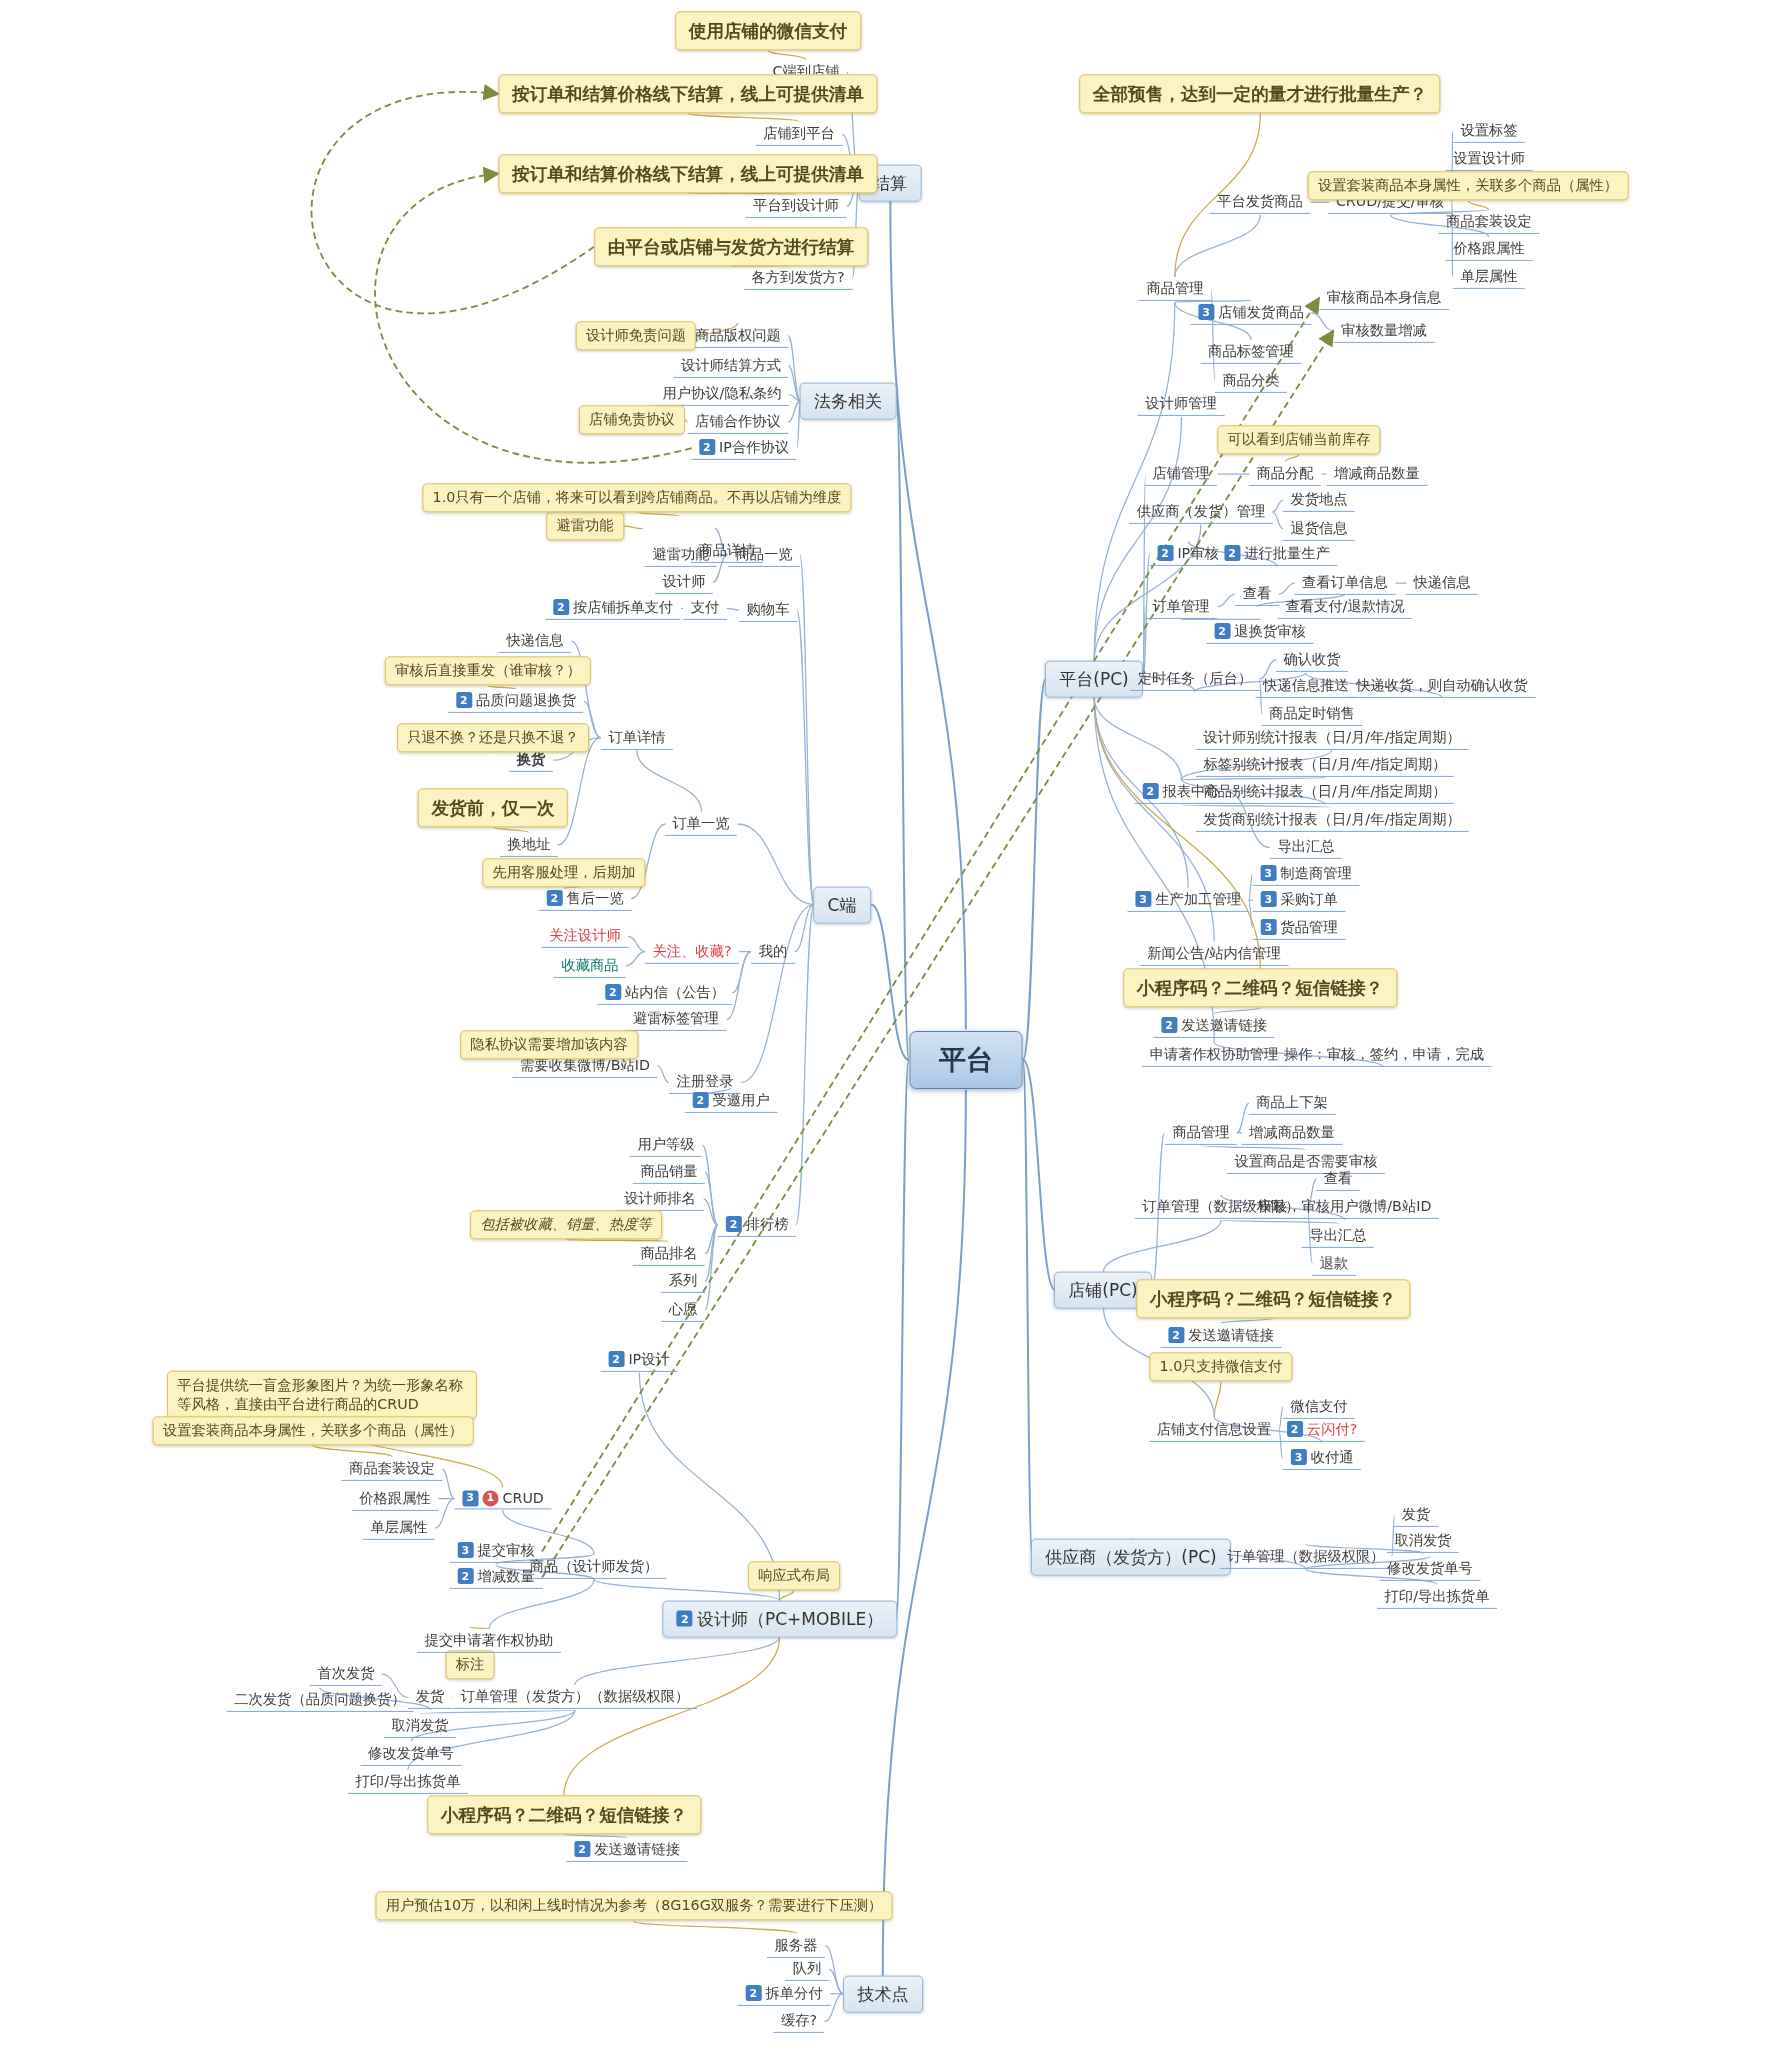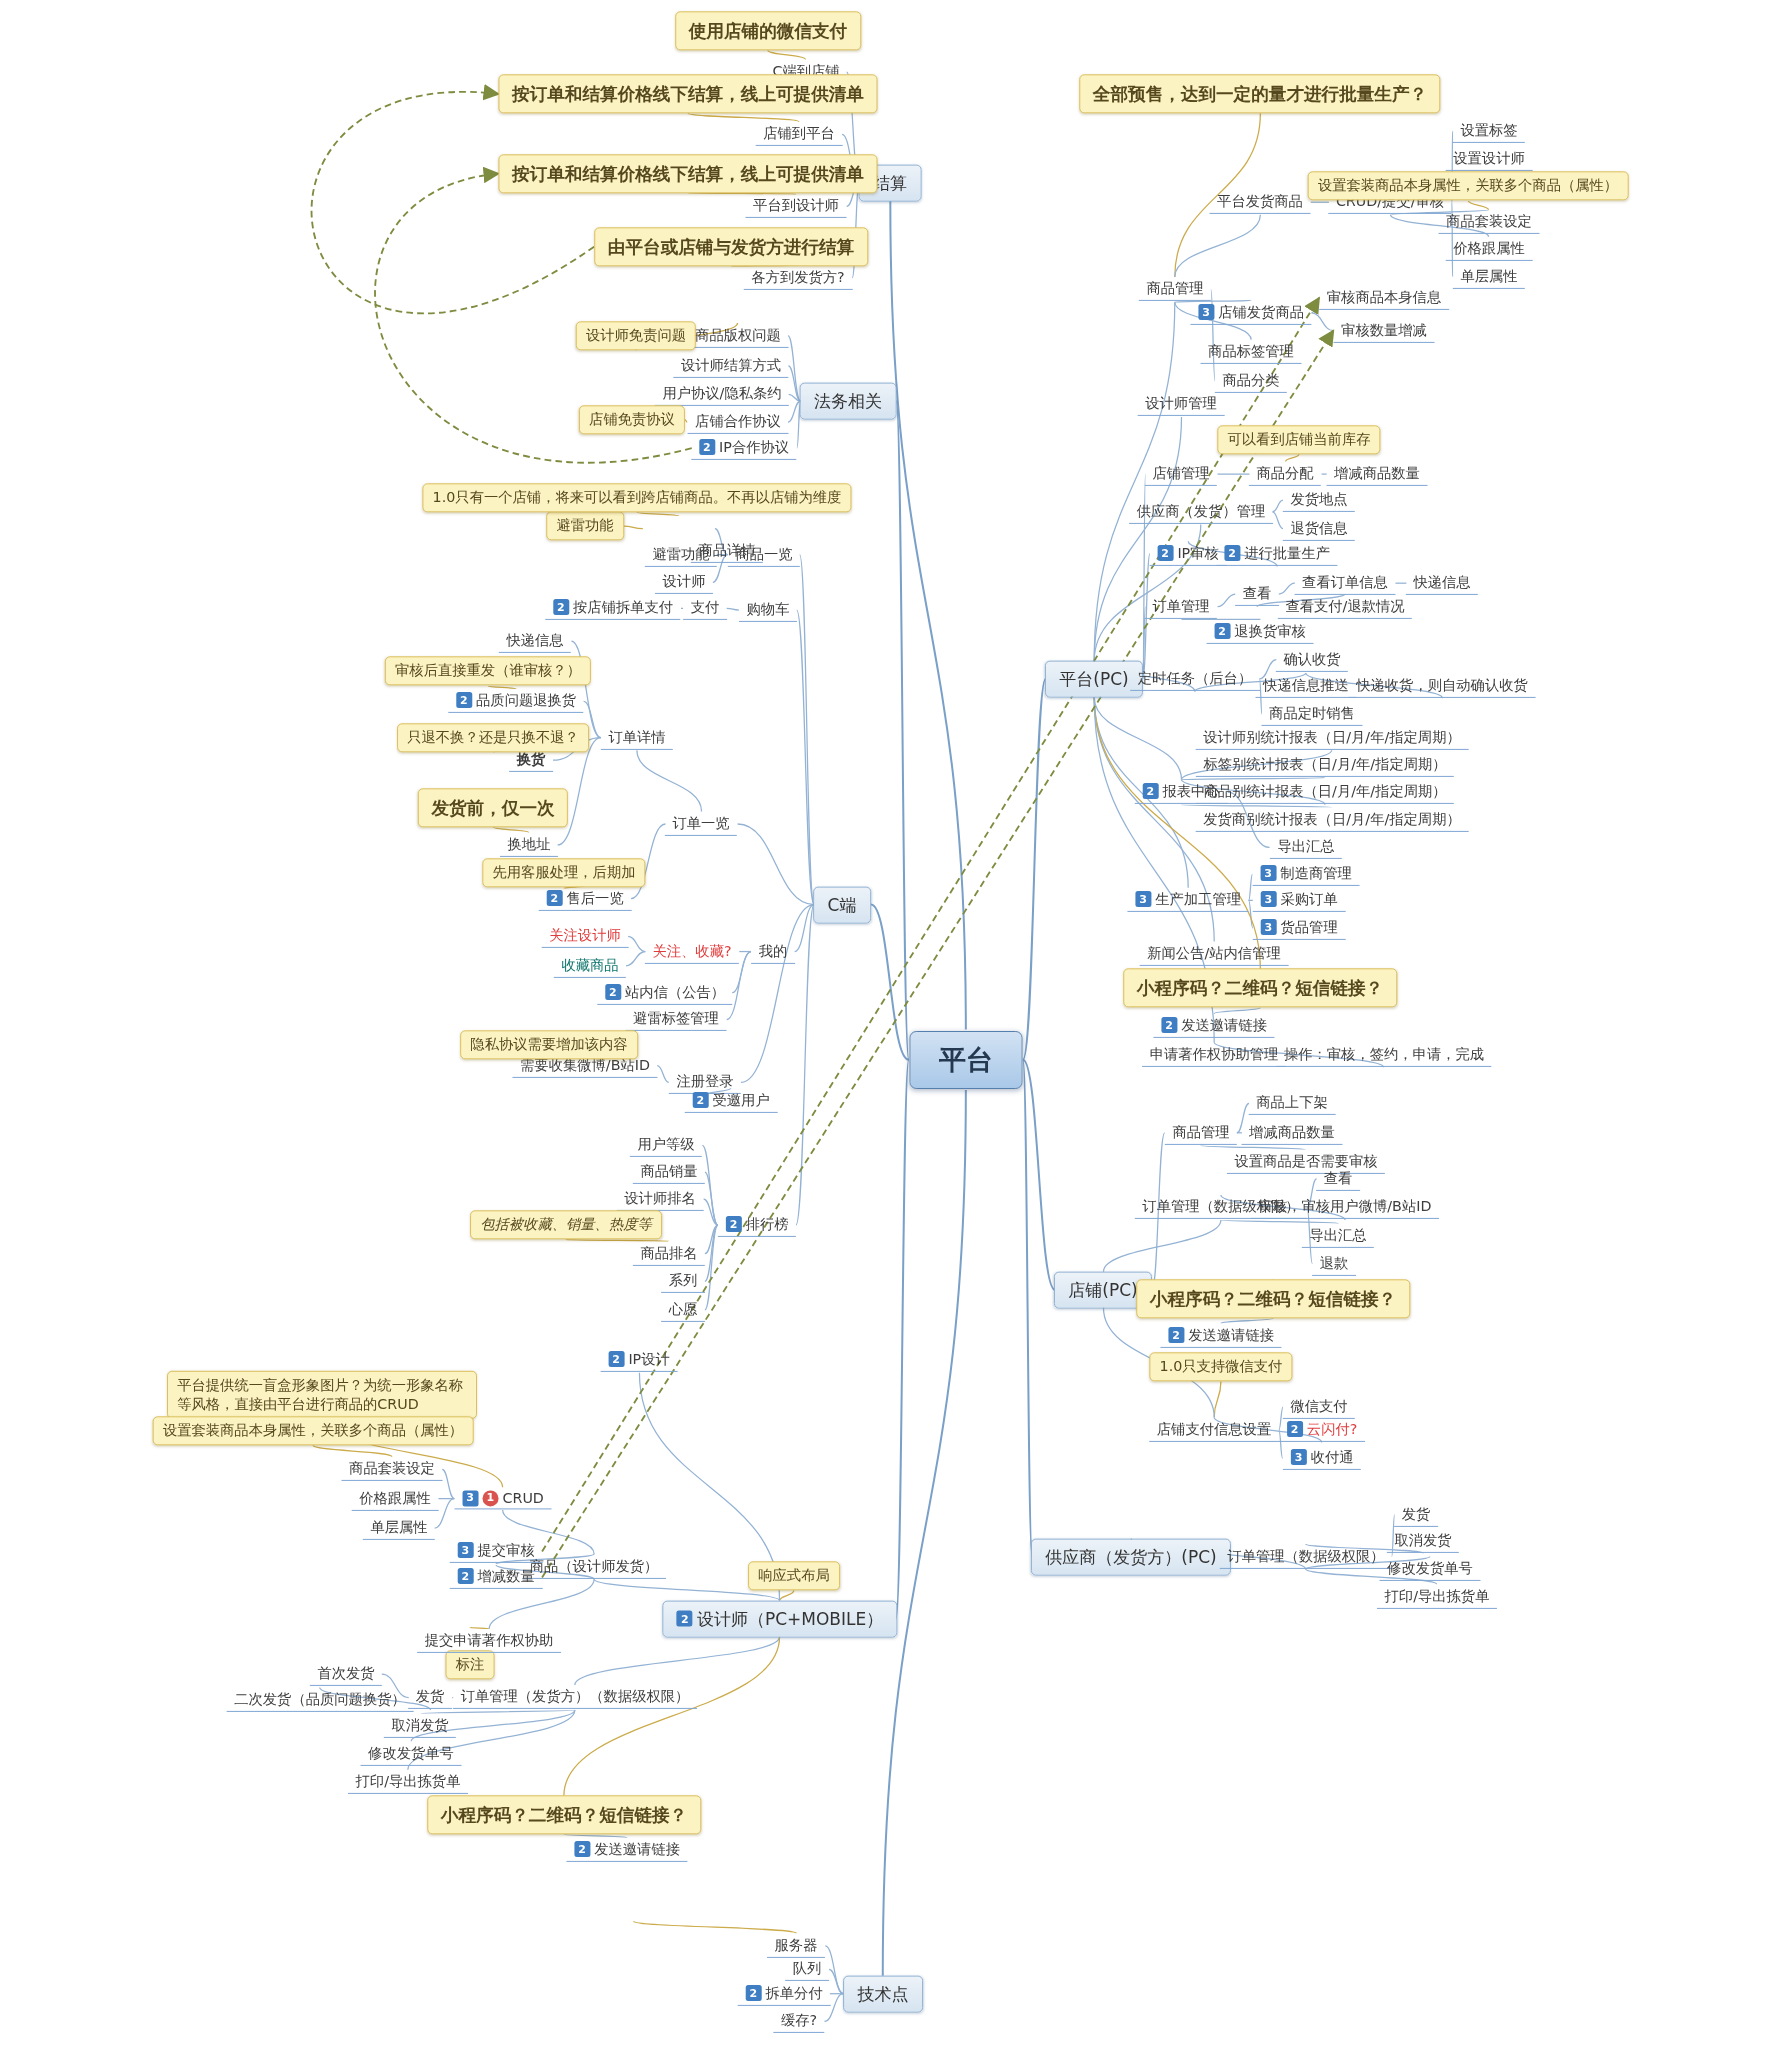--- a/index.html
+++ b/index.html
@@ -691,20 +691,23 @@
     <div class="node line" style="left: 408px; top: 1782px;">
       <span>打印/导出拣货单</span>
     </div>
     <div class="node yellow em" style="left: 564px; top: 1815px;">
       <span>小程序码？二维码？短信链接？</span>
     </div>
     <div class="node line" style="left: 627px; top: 1850px;">
       <span class="badge blue">2</span>
       <span>发送邀请链接</span>
     </div>
+    <div class="node yellow" style="left: 634px; top: 1906px;">
+      <span>用户预估10万，以和闲上线时情况为参考（8G16G双服务？需要进行下压测）</span>
+    </div>
     <div class="node line" style="left: 796px; top: 1946px;">
       <span>服务器</span>
     </div>
     <div class="node line" style="left: 807px; top: 1969px;">
       <span>队列</span>
     </div>
     <div class="node line" style="left: 784px; top: 1994px;">
       <span class="badge blue">2</span>
       <span>拆单分付</span>
     </div>

